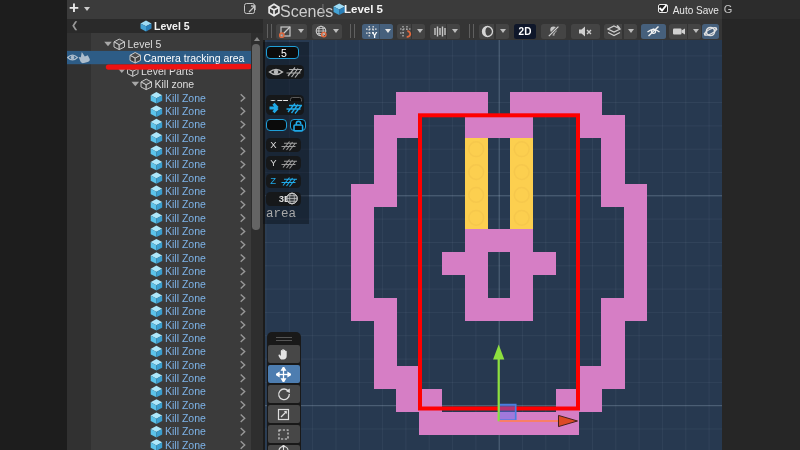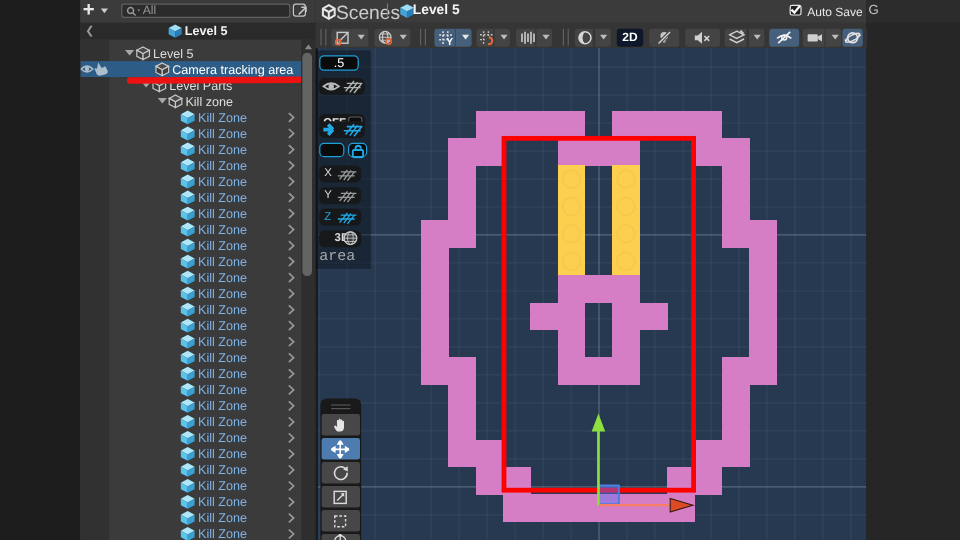--- a/index.html
+++ b/index.html
@@ -14,28 +14,20 @@
 </style></head><body>
 <div id="app">
 
 <div class="abs" style="left:0;top:0;width:67.0px;height:450px;background:#1d1d1d"></div>
 
 <div class="abs" style="left:67.0px;top:0;width:195.5px;height:450px;background:#3b3b3b">
 
   <div class="abs" style="left:0;top:0;width:100%;height:19px;background:#3b3b3b">
     <div class="abs" style="left:2px;top:-2.5px;color:#e8e8e8;font-size:17px;font-weight:bold">+</div>
     <div class="abs" style="left:16.5px;top:7px;width:0;height:0;border-left:3.5px solid transparent;border-right:3.5px solid transparent;border-top:4px solid #ccc"></div>
-    <div class="abs" style="left:34px;top:2.5px;width:141px;height:12.5px;background:#2b2b2b;border:1px solid #606060;border-radius:2.5px">
-      <svg width="14" height="10" style="position:absolute;left:3px;top:1px">
-            <circle cx="3.8" cy="3.8" r="2.5" fill="none" stroke="#9a9a9a" stroke-width="1.2"></circle>
-            <line x1="5.6" y1="5.6" x2="8" y2="8" stroke="#9a9a9a" stroke-width="1.2"></line>
-            <path d="M9.5 3 l2.2 0 -1.1 1.6 Z" fill="#9a9a9a"></path>
-          </svg>
-      <div class="abs" style="left:17px;top:0.5px;color:#989898;font-size:10px">All</div>
-    </div>
     <div class="abs" style="left:176.5px;top:2.5px;width:11.5px;height:11.5px;border:1.3px solid #c6c6c6;border-radius:2.5px"></div>
     <svg width="8" height="8" style="position:absolute;left:180.5px;top:4.5px">
           <path d="M1 7 L7 1 M3 1 h4 v4" stroke="#c6c6c6" stroke-width="1.3" fill="none"></path>
         </svg>
   </div>
 
   <div class="abs" style="left:0;top:19px;width:100%;height:13.5px;background:#2a2a2a;color:#fff">
     <div class="abs" style="left:4px;top:1px;color:#9a9a9a;font-size:9px">❮</div>
     <svg width="12" height="12" style="position:absolute;left:73px;top:1px" viewBox="0 0 12 12">
           <polygon points="6,0.5 11.5,3.4 6,6.3 0.5,3.4" fill="#9fdcf5"></polygon>

